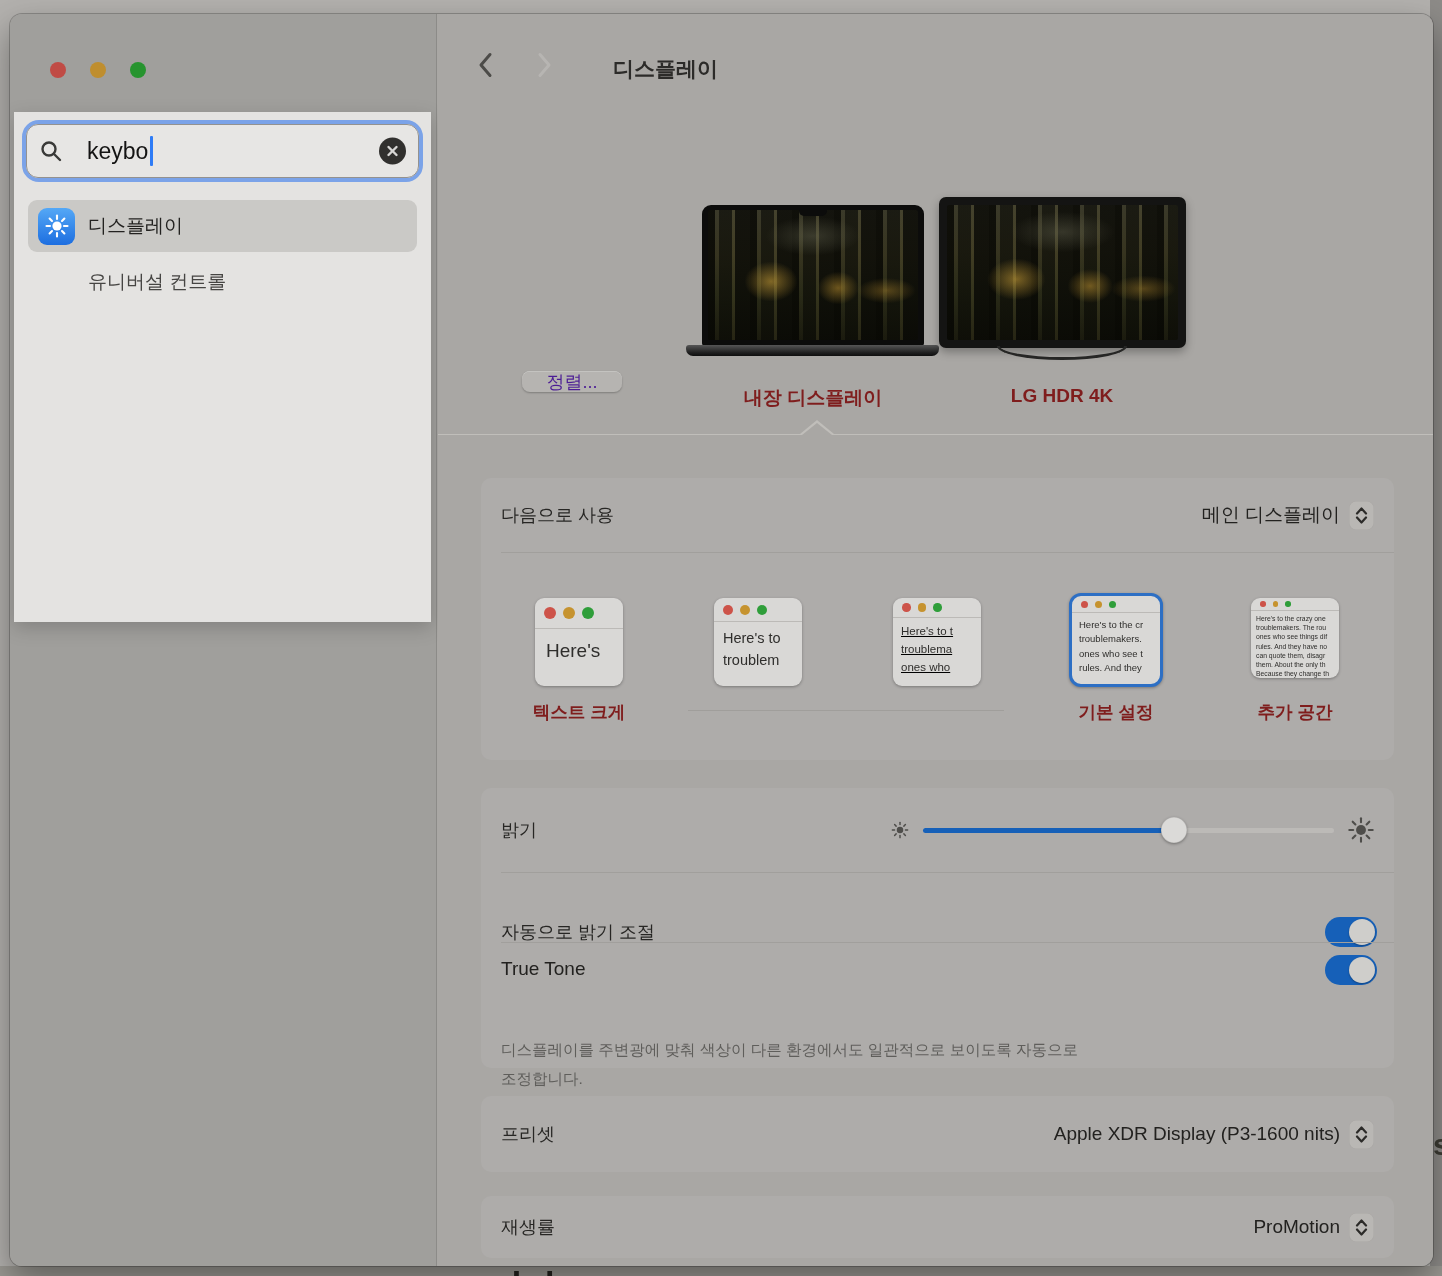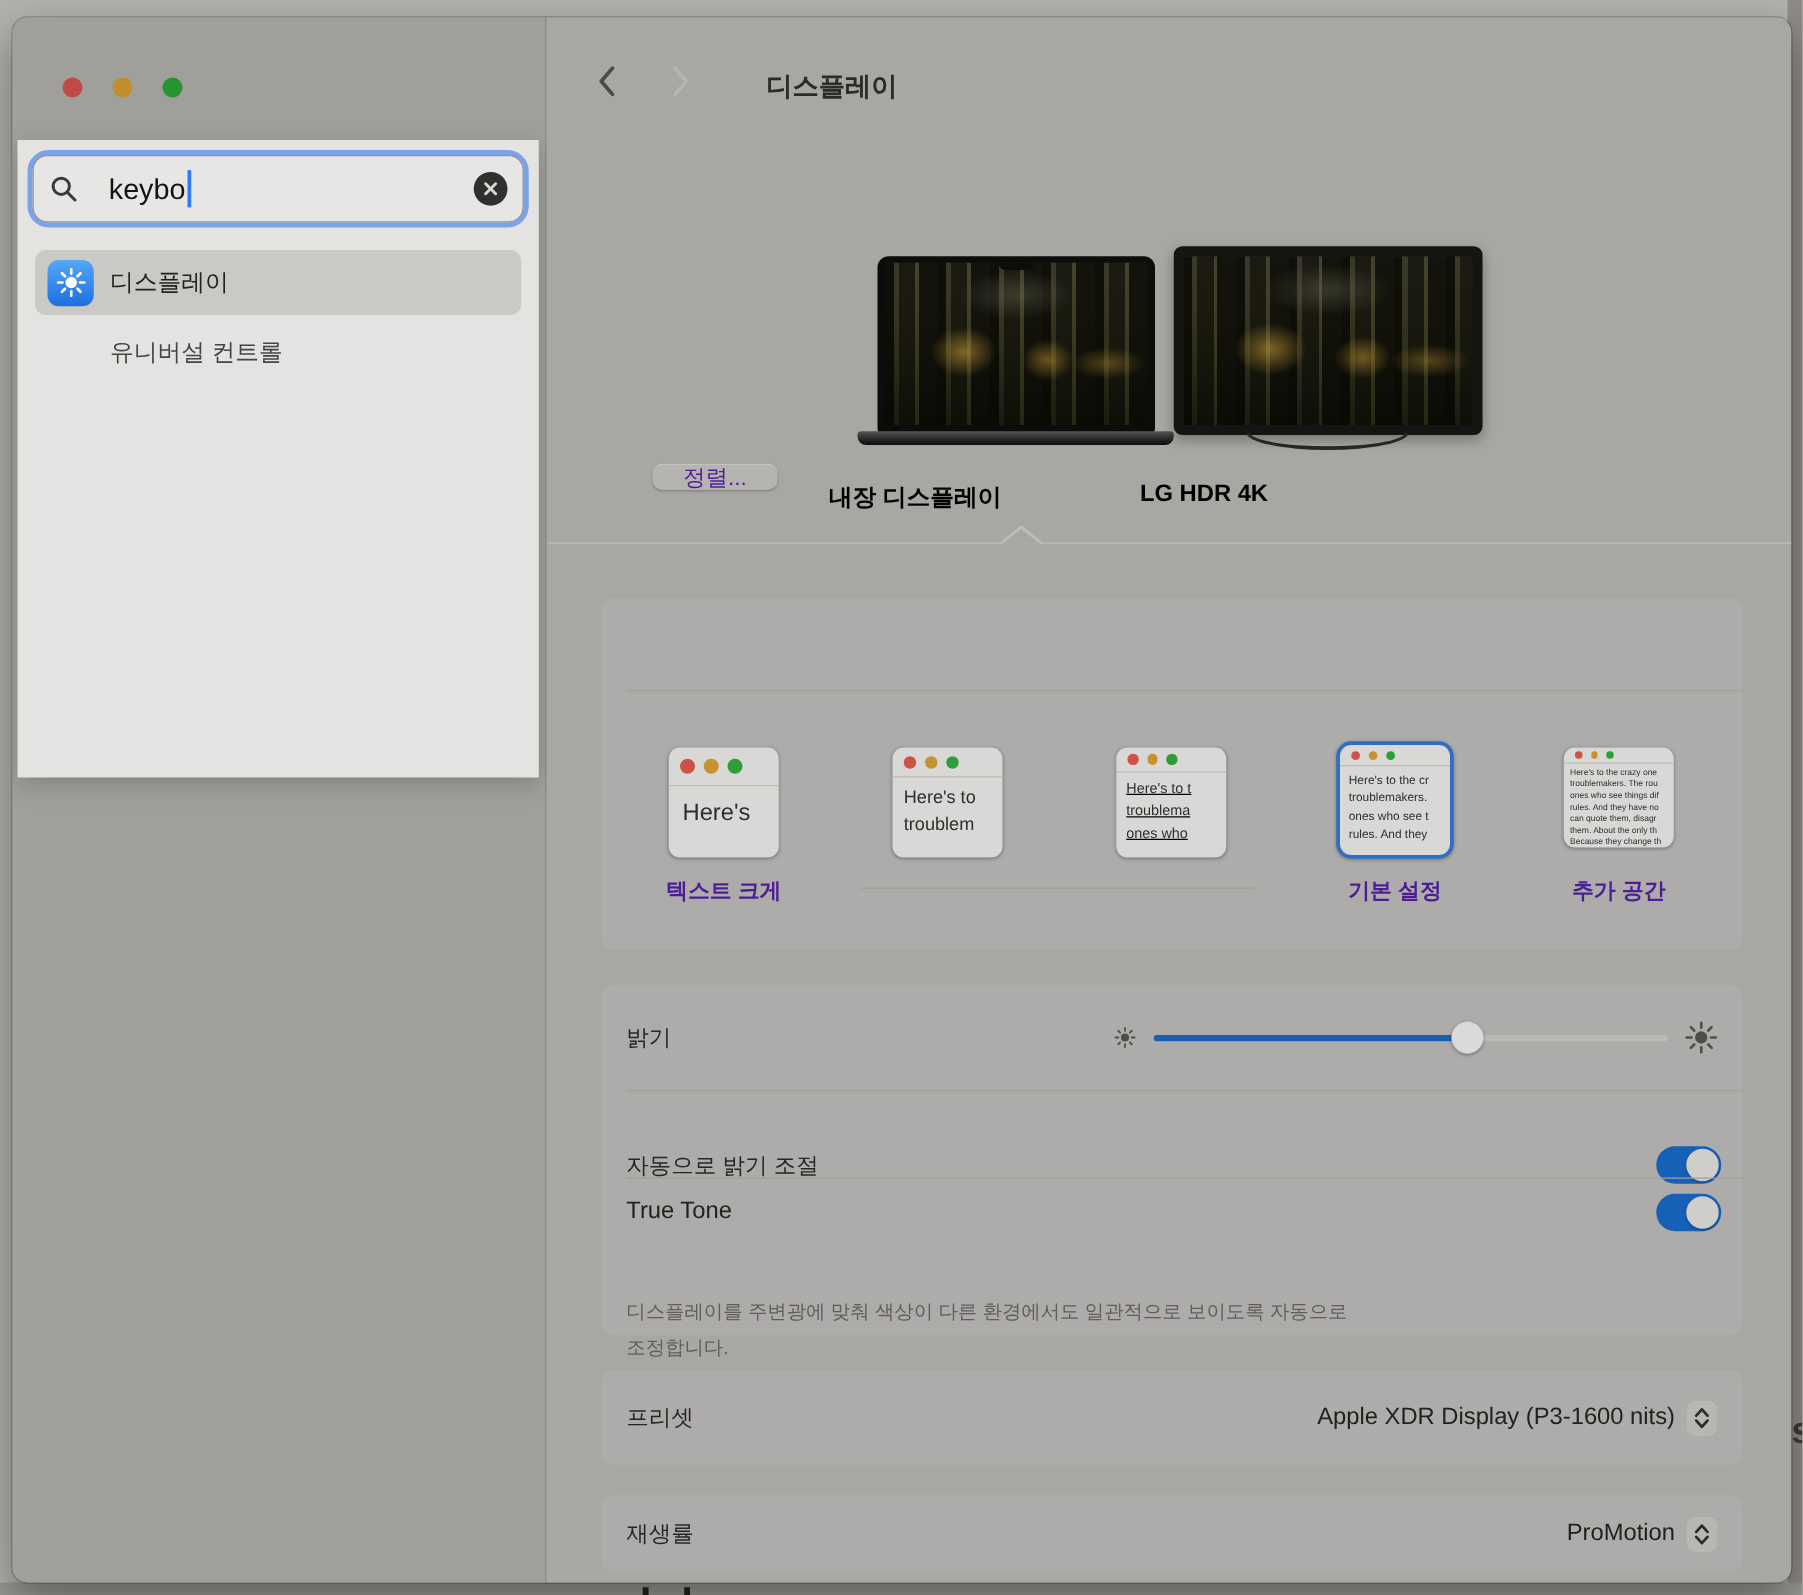--- a/index.html
+++ b/index.html
@@ -59,21 +59,21 @@
         linear-gradient(180deg,#3a3a2c 0%, #35331f 35%, #232614 65%, #101108 100%);
       background-blend-mode:normal; }
   .laptop-notch { position:absolute; left:50%; top:5px; transform:translateX(-50%); width:28px; height:6px;
                   background:#0c0c0b; border-radius:0 0 5px 5px; }
   .laptop-base { position:absolute; left:248px; top:331px; width:253px; height:11px;
                  background:linear-gradient(180deg,#565656,#1f1f1f 70%,#0e0e0e); border-radius:3px 3px 7px 7px; }
   .monitor { position:absolute; left:501px; top:183px; width:247px; height:151px; background:#141413;
              border-radius:7px; padding:8px; box-shadow:0 4px 10px rgba(0,0,0,0.3); }
   .monitor-stand { position:absolute; left:559px; top:332px; width:130px; height:14px;
                    border:3px solid #262625; border-top:none; border-radius:0 0 65px 65px / 0 0 14px 14px; }
-  .display-label { position:absolute; top:371px; width:300px; text-align:left; font-size:19px; font-weight:700; color:#000000; }
+  .display-label { position:absolute; top:371px; width:300px; text-align:center; font-size:19px; font-weight:700; color:#7f1d1d; }
   .dl-1 { left:225px; } .dl-2 { left:474px; }
 
   .arrange-btn { position:absolute; left:40px; top:357px; width:100px; height:21px; background:#b6b4b1;
                  border-radius:8px; box-shadow:0 1px 2px rgba(0,0,0,0.25), inset 0 0.5px 0 rgba(255,255,255,0.4);
                  font-size:18px; color:#4c1d95; display:flex; align-items:center; justify-content:center;margin-left:44px; }
 
   .top-sep { position:absolute; left:0; top:420px; width:995px; height:1px; background:#c0beba; }
   .notch-tri { position:absolute; left:362px; top:406px; width:0; height:0;
                border-left:17px solid transparent; border-right:17px solid transparent; border-bottom:14px solid #c0beba; }
   .notch-tri::after { content:""; position:absolute; left:-15px; top:3px; width:0; height:0;
@@ -106,21 +106,21 @@
   .t2 .thumb-text { font-size:14.5px; line-height:1.5; padding:6px 0 0 9px; }
   .t3 { left:412px; top:120px; width:88px; height:88px;text-decoration:underline; }
   .t3 .thumb-bar { height:20px; } .t3 .thumb-bar i { width:8.5px; height:8.5px; }
   .t3 .thumb-text { font-size:11.5px; line-height:1.55; padding:5px 0 0 8px; }
   .t4 { left:588px; top:115px; width:94px; height:94px; border:3px solid #2d6fc4; border-radius:12px; background:#d9d8d6; }
   .t4 .thumb-bar { height:17px; } .t4 .thumb-bar i { width:7px; height:7px; }
   .t4 .thumb-text { font-size:9.5px; line-height:1.5; padding:5px 0 0 7px; }
   .t5 { left:770px; top:120px; width:88px; height:80px; }
   .t5 .thumb-bar { height:13px; } .t5 .thumb-bar i { width:5.5px; height:5.5px; }
   .t5 .thumb-text { font-size:6.8px; line-height:1.35; padding:3px 0 0 5px; }
-  .thumb-label { position:absolute; top:222px; width:160px; text-align:center; font-size:17.5px; font-weight:700; color:#4c1d95; }
+  .thumb-label { position:absolute; top:222px; width:160px; text-align:center; font-size:17.5px; font-weight:700; color:#7f1d1d; }
   .tlbl-1 { left:18px; } .tlbl-4 { left:555px; } .tlbl-5 { left:734px; }
   .thumb-connector { position:absolute; left:207px; top:232px; width:316px; height:1px; background:#a09e9b; }
 
   
   .slider-wrap { position:absolute; left:410px; right:20px; top:0; height:84px; display:flex; align-items:center; gap:14px; }
   .slider { position:relative; flex:1; height:26px; }
   .slider-track { position:absolute; left:0; right:0; top:11px; height:5px; border-radius:3px; background:#bcbab7; }
   .slider-fill { position:absolute; left:0; top:11px; height:5px; border-radius:3px; background:#1660b8; }
   .slider-thumb { position:absolute; top:0; width:26px; height:26px; margin-left:-13px; border-radius:50%;
                   background:#dbdad8; box-shadow:0 1px 3px rgba(0,0,0,0.35), inset 0 0 0 0.5px rgba(0,0,0,0.15); }
@@ -222,20 +222,34 @@
 
       <div class="display-label dl-1">내장 디스플레이</div>
       <div class="display-label dl-2">LG HDR 4K</div>
 
       <div class="arrange-btn">정렬...</div>
 
       <div class="top-sep"></div>
       <div class="notch-tri"></div>
 
       <div class="panel panel-1">
+        <div class="row" style="top:0; height:74px;">
+          <span class="row-label">다음으로 사용</span>
+          <span class="row-value">
+            <span>메인 디스플레이</span>
+            <span class="stepper">
+              <svg width="13" height="8" viewBox="0 0 13 8">
+                  <polyline points="2,6.5 6.5,1.5 11,6.5" fill="none" stroke="#2c2b29" stroke-width="2.2" stroke-linecap="round" stroke-linejoin="round"></polyline>
+                </svg>
+              <svg width="13" height="8" viewBox="0 0 13 8">
+                  <polyline points="2,1.5 6.5,6.5 11,1.5" fill="none" stroke="#2c2b29" stroke-width="2.2" stroke-linecap="round" stroke-linejoin="round"></polyline>
+                </svg>
+            </span>
+          </span>
+        </div>
         <div class="row-sep" style="top:74px;"></div>
 
         <div class="thumb t1">
           <div class="thumb-bar">
               <i class="d-red"></i>
               <i class="d-yel"></i>
               <i class="d-grn"></i>
             </div>
           <div class="thumb-text">Here's</div>
         </div>

